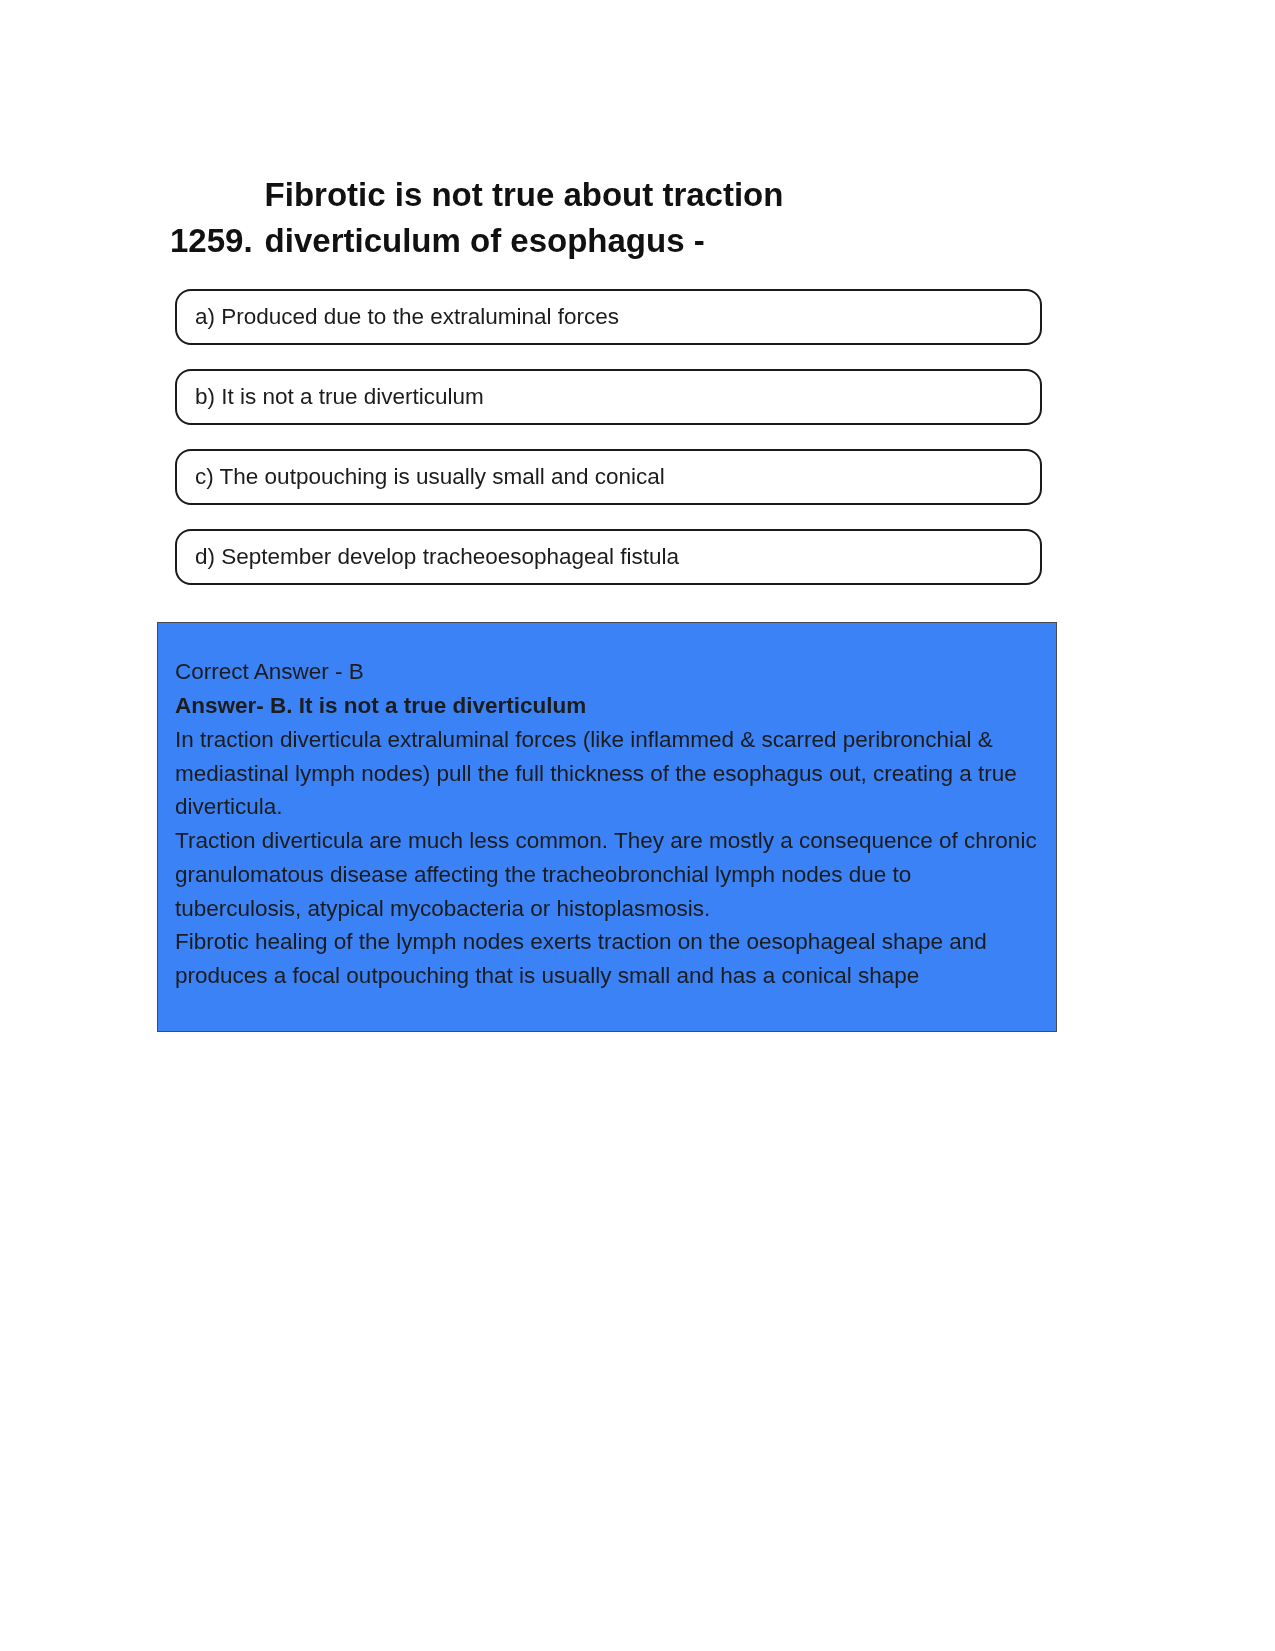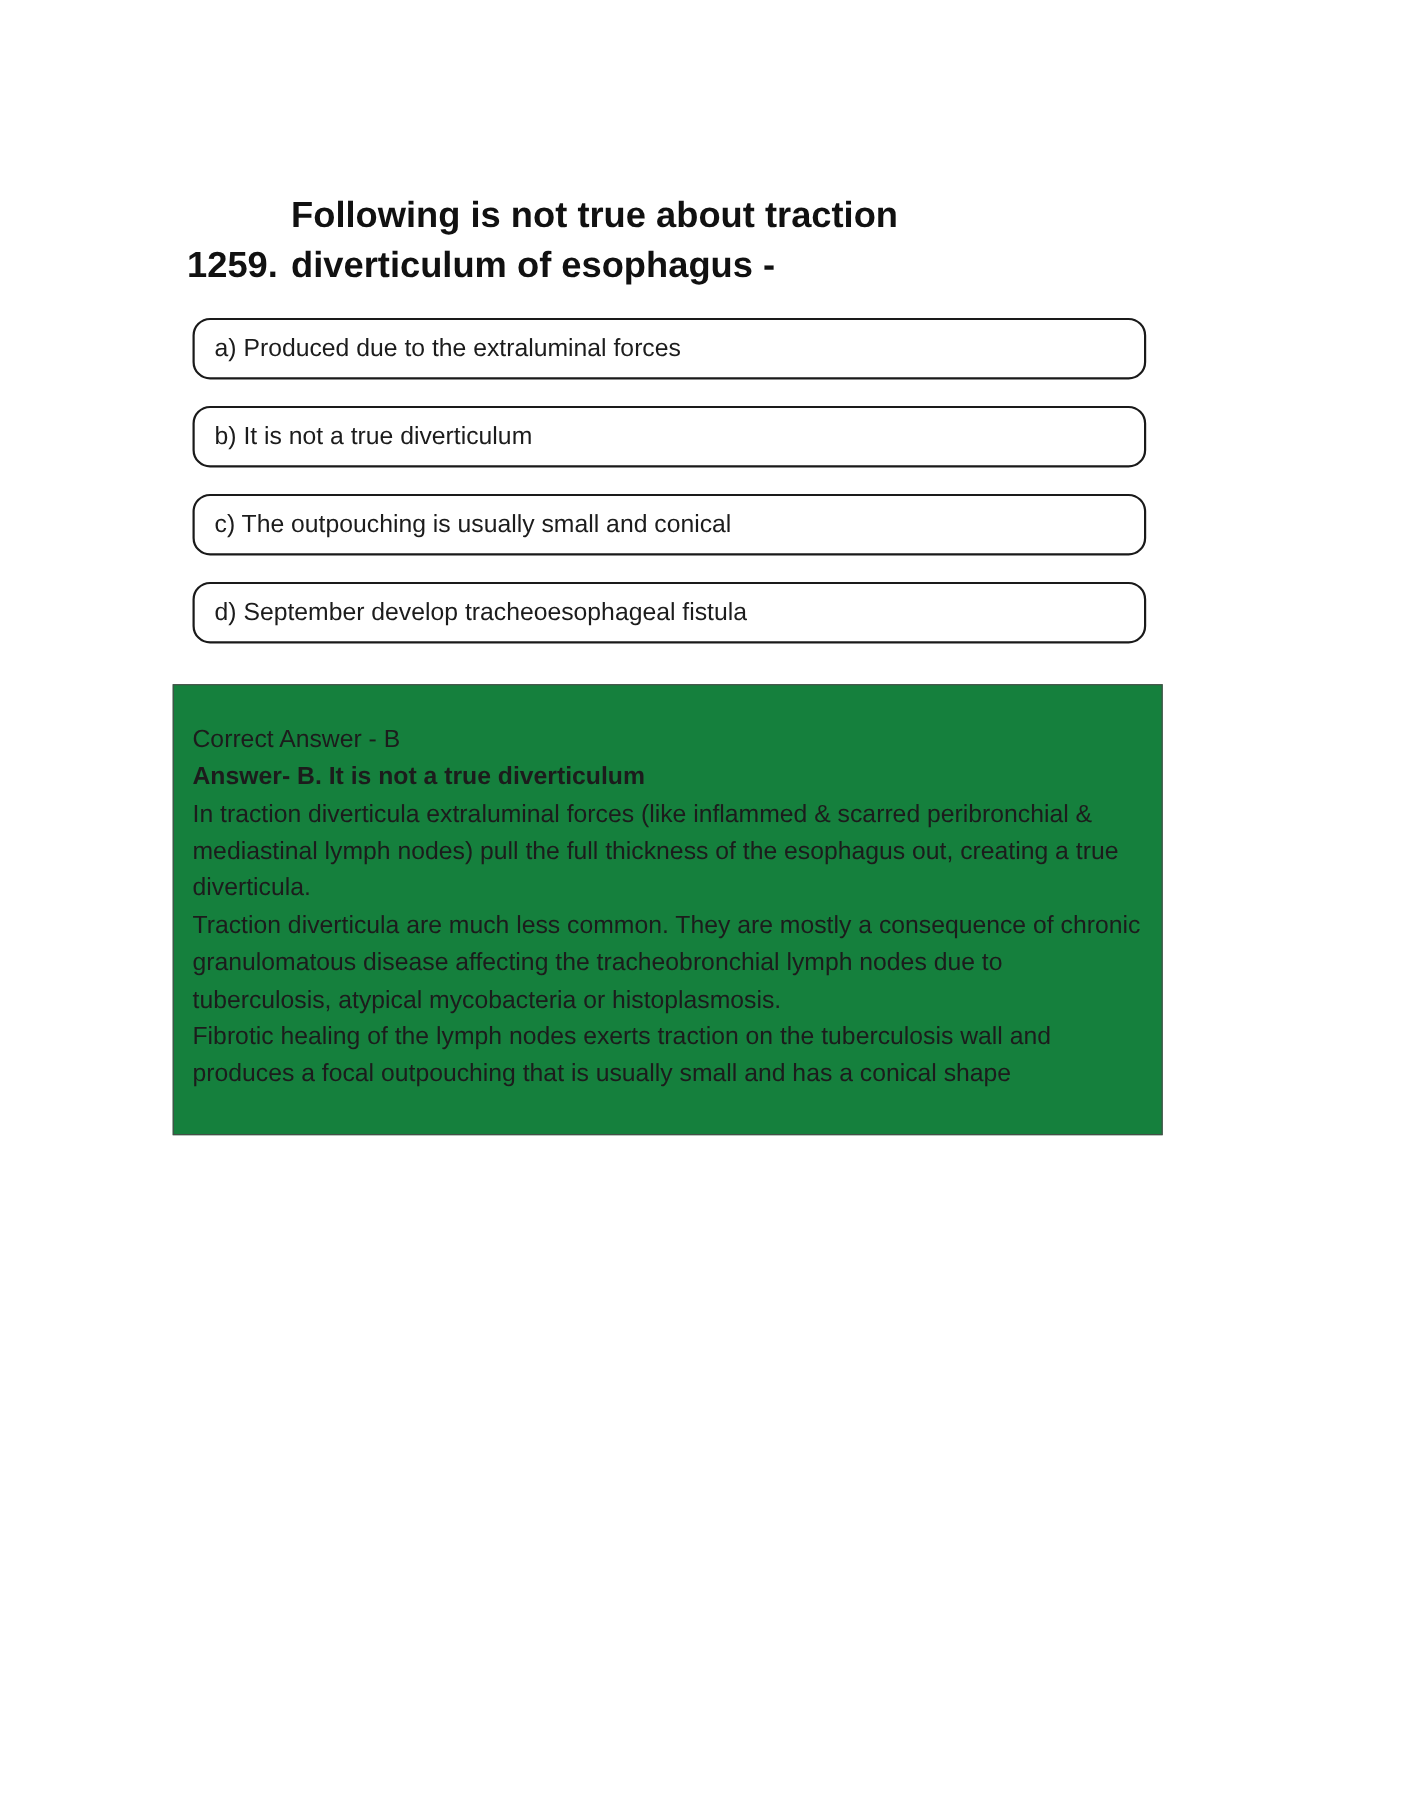--- a/index.html
+++ b/index.html
@@ -46,39 +46,39 @@
     font-size: 22.5px;
     color: #1c1c1c;
     margin-bottom: 24px;
     cursor: pointer;
   }
   .answer-box {
     box-sizing: border-box;
     margin: 37px 0 0 157px;
     width: 900px;
     border: 1.5px solid #4a4a4a;
-    background: #15803d;
+    background: #3b82f6;
     padding: 32px 17px 38px 17px;
     font-size: 22.5px;
     line-height: 1.5;
     color: #1c1c1c;
   }
   .answer-line-bold {
     font-weight: bold;
   }
   .answer-paragraph {
     margin: 0;
   }
 </style>
 </head>
 <body>
 
 <div class="question-title">
   <span class="question-number">1259.</span>
-  <span class="question-text">Following is not true about traction diverticulum of esophagus -</span>
+  <span class="question-text">Fibrotic is not true about traction diverticulum of esophagus -</span>
 </div>
 
 <div class="options">
   <div class="option">
     <span>a) Produced due to the extraluminal forces</span>
   </div>
   <div class="option">
     <span>b) It is not a true diverticulum</span>
   </div>
   <div class="option">
@@ -87,14 +87,14 @@
   <div class="option">
     <span>d) September develop tracheoesophageal fistula</span>
   </div>
 </div>
 
 <div class="answer-box">
   <div class="answer-paragraph">Correct Answer - B</div>
   <div class="answer-paragraph answer-line-bold">Answer- B. It is not a true diverticulum</div>
   <div class="answer-paragraph">In traction diverticula extraluminal forces (like inflammed &amp; scarred peribronchial &amp; mediastinal lymph nodes) pull the full thickness of the esophagus out, creating a true diverticula.</div>
   <div class="answer-paragraph">Traction diverticula are much less common. They are mostly a consequence of chronic granulomatous disease affecting the tracheobronchial lymph nodes due to tuberculosis, atypical mycobacteria or histoplasmosis.</div>
-  <div class="answer-paragraph">Fibrotic healing of the lymph nodes exerts traction on the tuberculosis wall and produces a focal outpouching that is usually small and has a conical shape</div>
+  <div class="answer-paragraph">Fibrotic healing of the lymph nodes exerts traction on the oesophageal shape and produces a focal outpouching that is usually small and has a conical shape</div>
 </div>
 
 </body></html>

